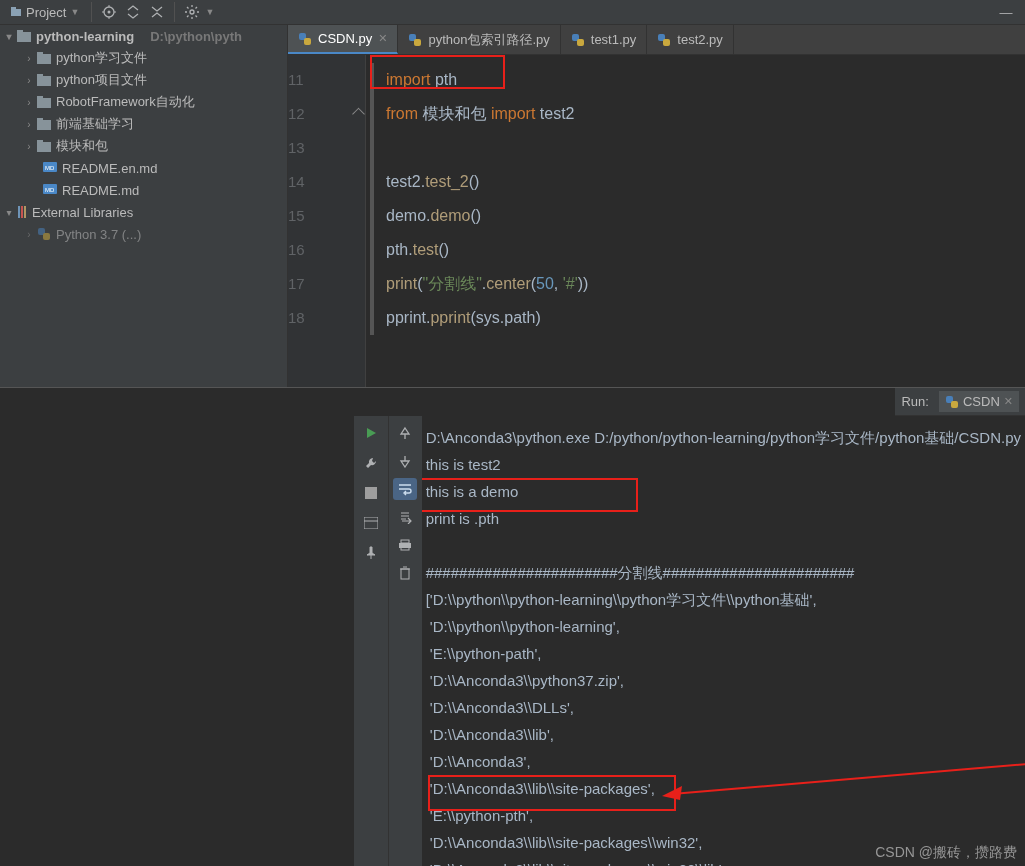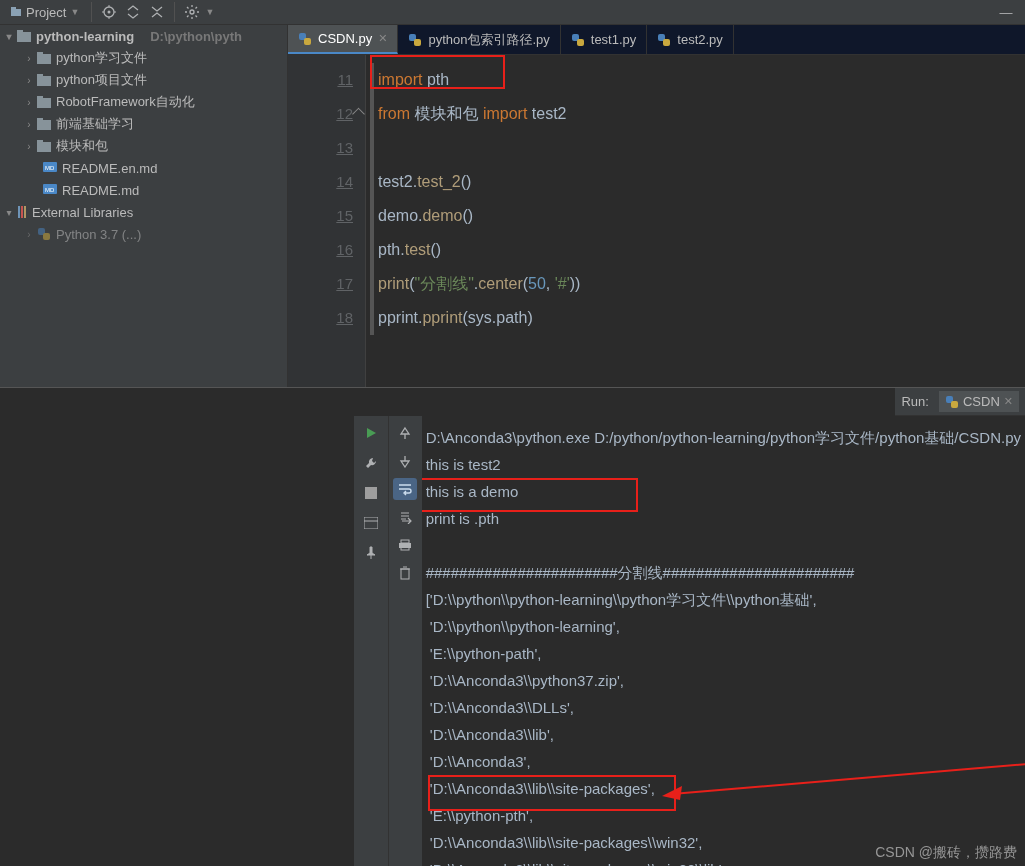--- a/index.html
+++ b/index.html
@@ -17,33 +17,33 @@
 .tree-label { color: #bbbbbb; white-space: nowrap; }
 .tree-path { color: #787878; margin-left: 16px; }
 .l0 { padding-left: 2px; font-weight: bold; }
 .l1 { padding-left: 22px; }
 .l2 { padding-left: 28px; }
 .bars-ico { display: flex; gap: 1px; margin-right: 6px; margin-left: 2px; }
 .bars-ico span { width: 2px; height: 12px; background: #6e94b7; }
 .bars-ico .b2 { background: #c75450; }
 .bars-ico .b3 { background: #b09765; }
 .editor { flex: 1; display: flex; flex-direction: column; background: #2b2b2b; }
-.tabs { display: flex; height: 30px; background: #0f172a; border-bottom: 1px solid #323232; }
+.tabs { display: flex; height: 30px; background: #404040; border-bottom: 1px solid #323232; }
 .tab { display: flex; align-items: center; padding: 0 10px; gap: 6px; border-right: 1px solid #323232; cursor: pointer; color: #bbb; font-size: 13px; }
 .tab.active { background: #4e5254; color: #fff; border-bottom: 2px solid #4a88c7; }
 .py-icon { width: 14px; height: 14px; position: relative; }
 .py-icon::before { content: ""; position: absolute; width: 7px; height: 7px; background: #497fb8; border-radius: 2px; top: 1px; left: 1px; }
 .py-icon::after { content: ""; position: absolute; width: 7px; height: 7px; background: #c9a83e; border-radius: 2px; bottom: 1px; right: 1px; }
 .tab-close { color: #888; font-size: 11px; }
 .code-area { flex: 1; display: flex; overflow: hidden; }
-.gutter { width: 78px; background: #313335; text-align: right; padding: 8px 12px 8px 0; color: #606366; font-family: Consolas, monospace; font-size: 15px; line-height: 34px; border-right: 1px solid #404040; text-decoration: underline; }
+.gutter { width: 78px; background: #313335; text-align: left; padding: 8px 12px 8px 0; color: #606366; font-family: Consolas, monospace; font-size: 15px; line-height: 34px; border-right: 1px solid #404040; }
 .code { flex: 1; padding: 8px 0 8px 4px; font-family: Consolas, monospace; font-size: 16px; line-height: 34px; position: relative; }
 .gut-mark { position: relative; }
 .gut-mark::after { content:""; position:absolute; right:-10px; top:50%; width:8px; height:8px; border:1px solid #888; border-left:none; border-bottom:none; transform: translateY(-50%) rotate(-45deg);}
-.code-line { white-space: pre; padding-left: 4px; border-left: 4px solid #555; }
+.code-line { white-space: pre; padding-left: 12px; border-left: 4px solid #555; }
 .kw { color: #cc7832; }
 .id { color: #a9b7c6; }
 .str { color: #6a8759; }
 .num { color: #6897bb; }
 .fn { color: #b09d79; }
 .red-box { position: absolute; border: 2px solid #e8201a; pointer-events: none; }
 .run-panel { height: 590px; display: flex; flex-direction: column; border-top: 1px solid #555; align-items: flex-end; }
 .run-header { display: flex; align-items: center; height: 28px; background: #3c3f41; padding: 0 6px; border-bottom: 1px solid #323232; }
 .run-label { color: #bbb; margin-right: 10px; }
 .run-tab { display: flex; align-items: center; gap: 4px; padding: 3px 6px; background: #4e5254; color: #bbb; }

